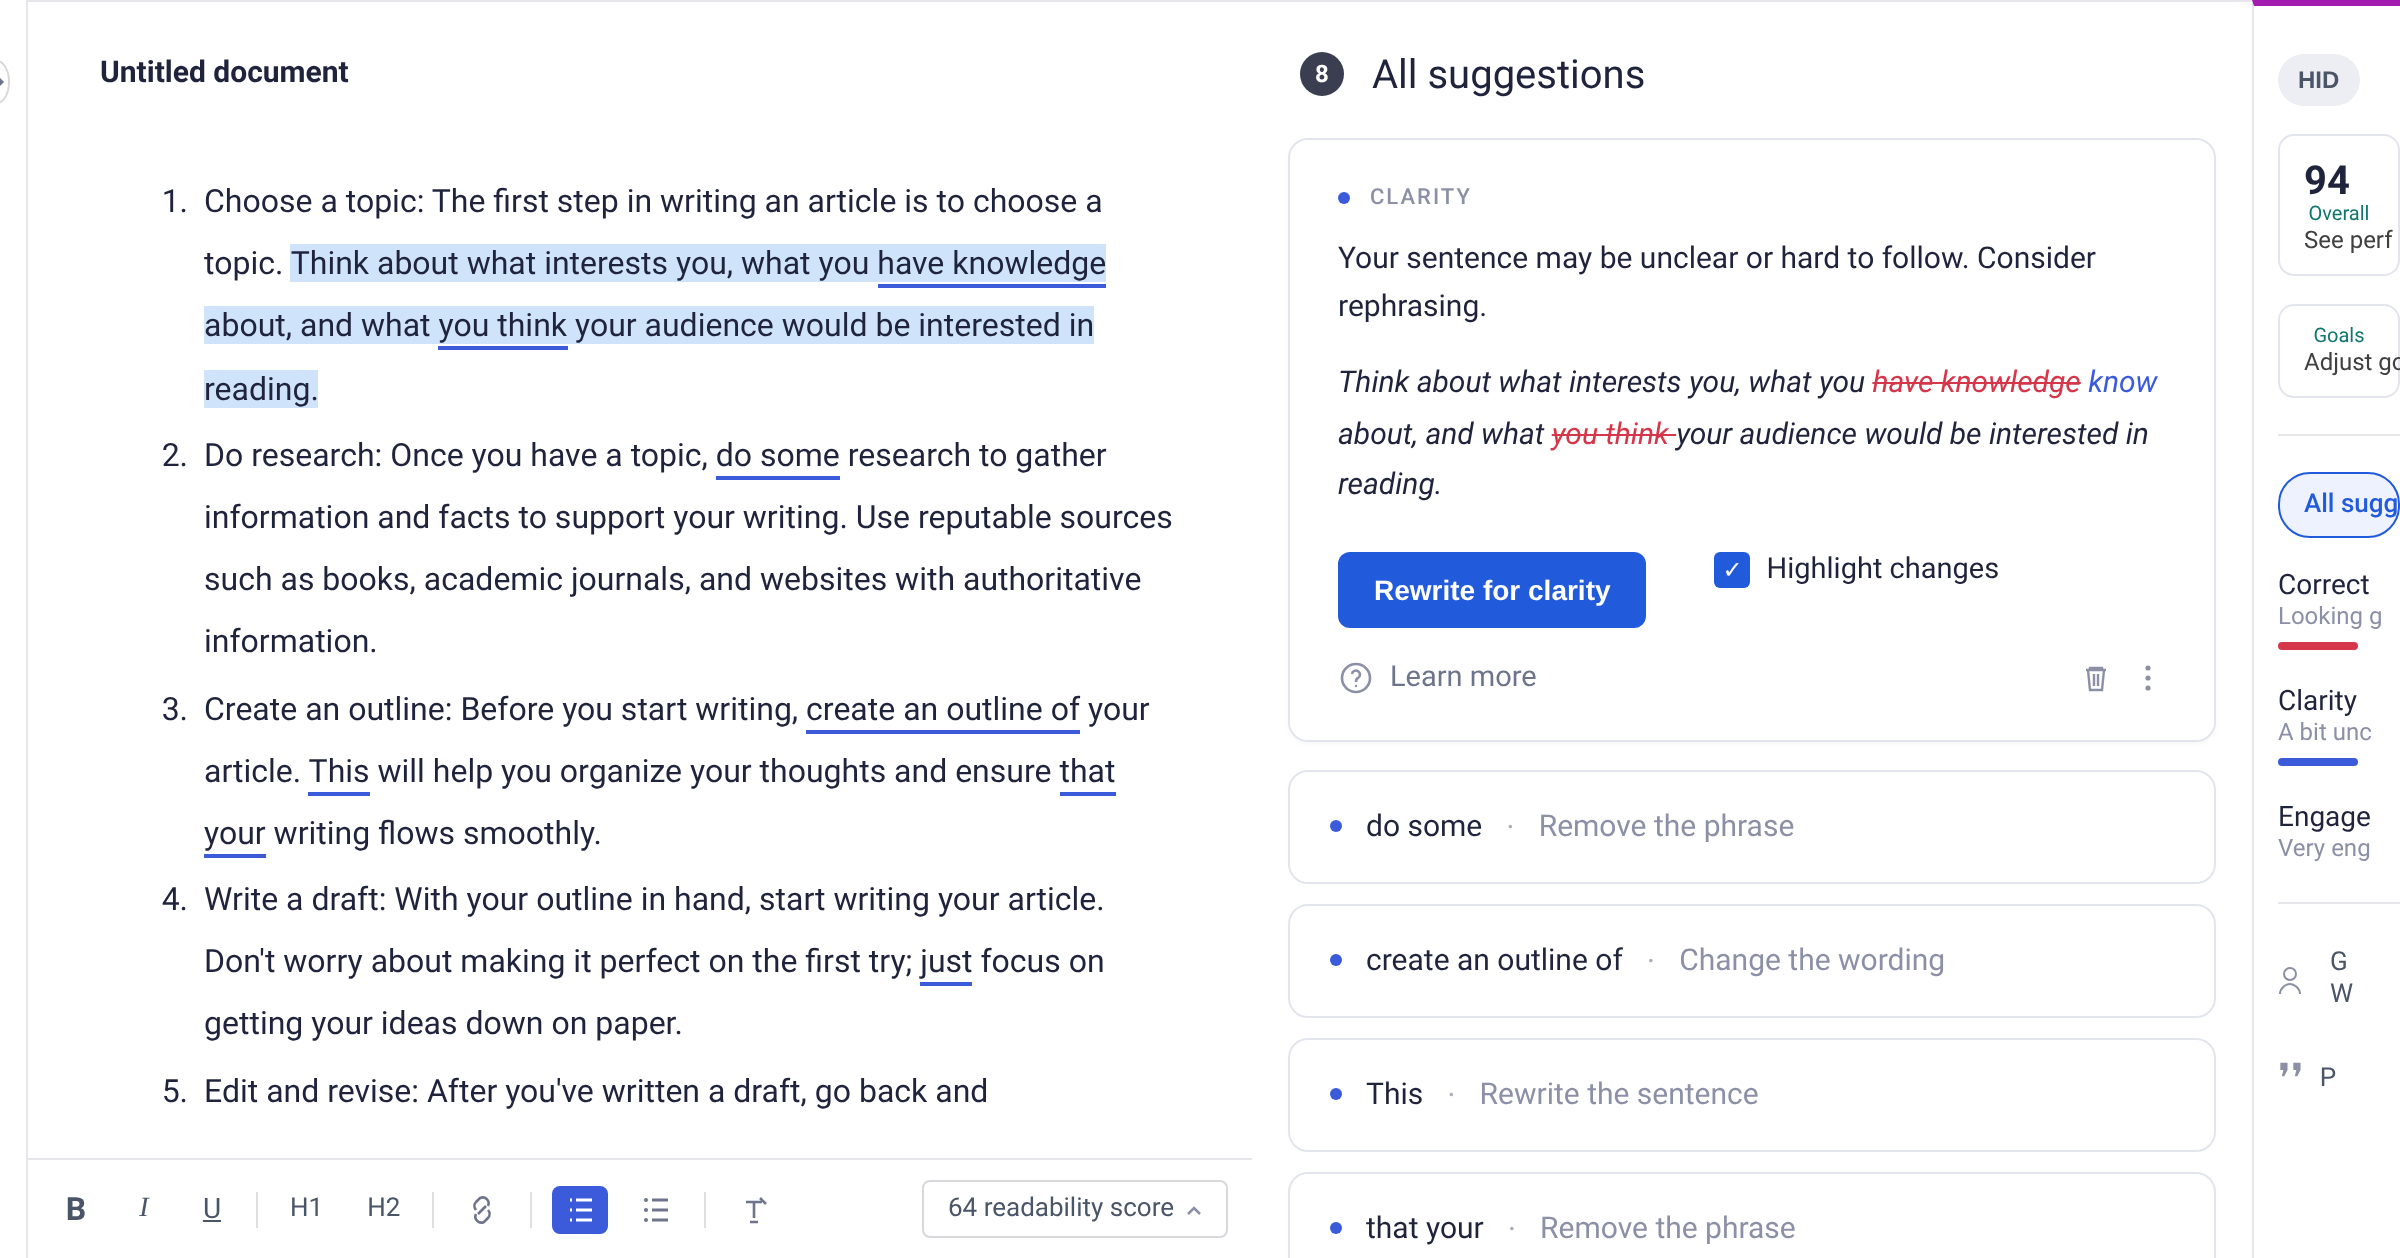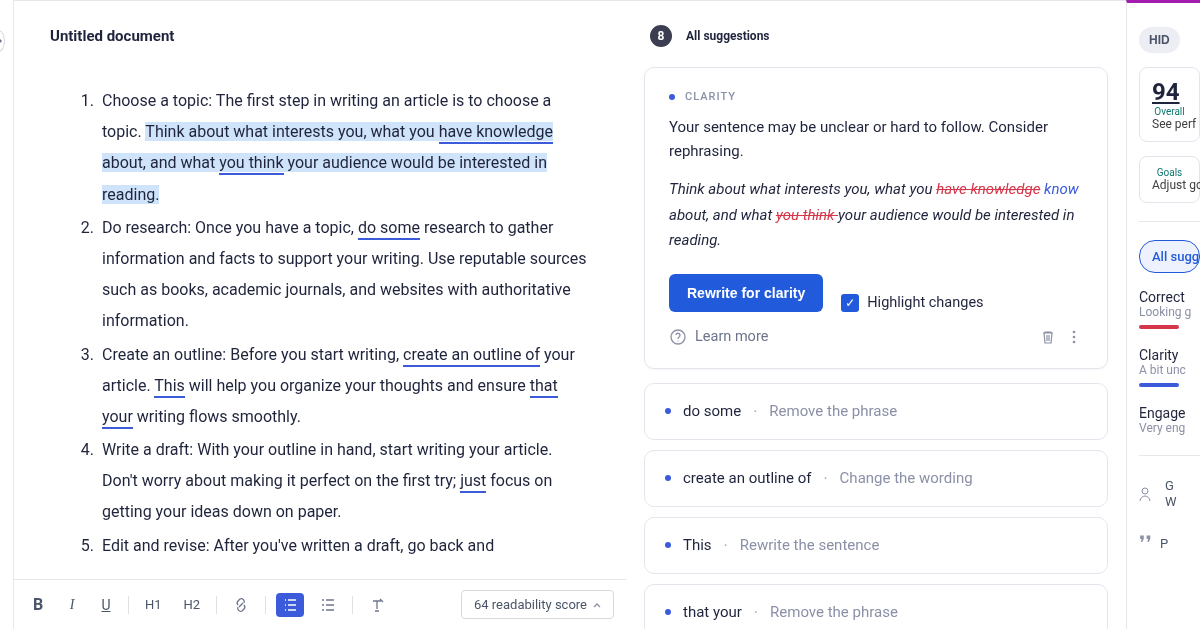--- a/index.html
+++ b/index.html
@@ -24,49 +24,49 @@
 .toolbar-btn.active { background: #3b5bdb; color: #fff; }
 .toolbar-btn.bold { font-weight: 700; font-size: 16px; }
 .toolbar-btn.italic { font-style: italic; font-family: Georgia, serif; }
 .toolbar-btn.underline { text-decoration: underline; }
 .toolbar-sep { width: 1px; height: 18px; background: #e0e0e4; }
 .readability { margin-left: auto; border: 1px solid #d8d8dc; border-radius: 4px; padding: 6px 12px; font-size: 13px; color: #4a5568; display: flex; align-items: center; gap: 6px; }
 
 .suggestions-pane { width: 500px; border-top: 1px solid #e7e7eb; padding: 24px 18px 0 18px; overflow-y: auto; }
 .sugg-header { display: flex; align-items: center; gap: 14px; margin-bottom: 20px; padding-left: 6px; }
 .sugg-count-badge { width: 22px; height: 22px; border-radius: 50%; background: #3a3e50; color: #fff; font-weight: 700; font-size: 12px; display: flex; align-items: center; justify-content: center; }
-.sugg-title { font-size: 12px; font-weight: 700; }
+.sugg-title { font-size: 20px; font-weight: 400; }
 
 .card { border: 1px solid #e3e5ed; border-radius: 10px; box-shadow: 0 1px 2px rgba(0,0,0,0.04); padding: 22px 24px; margin-bottom: 14px; }
 .card-tag { display: flex; align-items: center; gap: 10px; margin-bottom: 12px; }
 .dot { width: 6px; height: 6px; border-radius: 50%; }
 .dot.blue { background: #3b5bdb; }
 .tag-text { font-size: 11px; letter-spacing: 1px; color: #8b90a6; font-weight: 500; }
 .card-desc { font-size: 15px; color: #1f243c; line-height: 1.6; margin-bottom: 14px; }
 .card-example { font-size: 15px; font-style: italic; color: #1f243c; line-height: 1.7; margin-bottom: 20px; }
 .strike-red { color: #d63649; text-decoration: line-through; }
 .insert-blue { color: #3b5bdb; }
-.card-actions { display: flex; align-items: flex-end; gap: 18px; margin-bottom: 16px; }
+.card-actions { display: flex; align-items: flex-start; gap: 34px; margin-bottom: 16px; }
 .rewrite-btn { background: #215bdb; color: #fff; border: none; border-radius: 6px; padding: 11px 18px; font-weight: 700; font-size: 14px; cursor: pointer; }
 .checkbox-wrap { display: flex; align-items: center; gap: 8px; }
 .chk { width: 18px; height: 18px; border-radius: 3px; background: #215bdb; display: flex; align-items: center; justify-content: center; color: #fff; font-size: 12px; }
 .chk-label { font-size: 14.5px; color: #1f243c; }
 .card-footer { display: flex; align-items: center; gap: 8px; color: #6d758d; }
 .learn-more { font-size: 14.5px; display: flex; gap: 8px; flex: 1; }
 .icon-sm { width: 18px; height: 18px; display: inline-flex; align-items: center; justify-content: center; }
 
 .mini-card { border: 1px solid #e3e5ed; border-radius: 10px; padding: 18px 20px; margin-bottom: 10px; display: flex; align-items: center; gap: 12px; }
 .mini-card .phrase { font-size: 15px; color: #1f243c; }
 .mini-card .sep-dot { color: #a9adb9; }
 .mini-card .action { font-size: 15px; color: #8b90a6; }
 
 .right-rail { width: 74px; border-left: 1px solid #e7e7eb; border-top: 3px solid #a21caf; padding: 24px 0 0 12px; overflow: hidden; display: flex; flex-direction: column; gap: 14px; }
 .hide-btn { background: #eceef3; border: none; border-radius: 14px; padding: 6px 10px; font-size: 12px; font-weight: 700; color: #4a5568; align-self: flex-start; }
 .score-card { border: 1px solid #e3e5ed; border-radius: 8px; padding: 10px 12px; white-space: nowrap; }
-.score-num { font-size: 24px; font-weight: 700; text-decoration: underline; }
+.score-num { font-size: 20px; font-weight: 700; }
 .score-lbl { font-size: 10px; color: #0f766e; text-align: center; }
 .score-sub { font-size: 12px; color: #404040; }
 .rail-sep { height: 1px; background: #e7e7eb; margin: 4px 0; }
 .all-sugg-pill { border: 1px solid #215bdb; background: #eef2ff; border-radius: 16px; padding: 8px 12px; font-size: 13px; color: #215bdb; font-weight: 500; white-space: nowrap; }
 .rail-item { white-space: nowrap; padding: 2px 0; }
 .rail-item .lbl { font-size: 14px; color: #1f243c; }
 .rail-item .sub { font-size: 12px; color: #8b90a6; }
 .red-bar { height: 4px; background: #d63649; width: 40px; border-radius: 2px; margin-top: 6px; }
 .blue-bar { height: 4px; background: #3b5bdb; width: 40px; border-radius: 2px; margin-top: 6px; }
 .rail-feature { display: flex; align-items: center; gap: 8px; white-space: nowrap; padding: 4px 0; color: #4a5568; font-size: 13px; }

